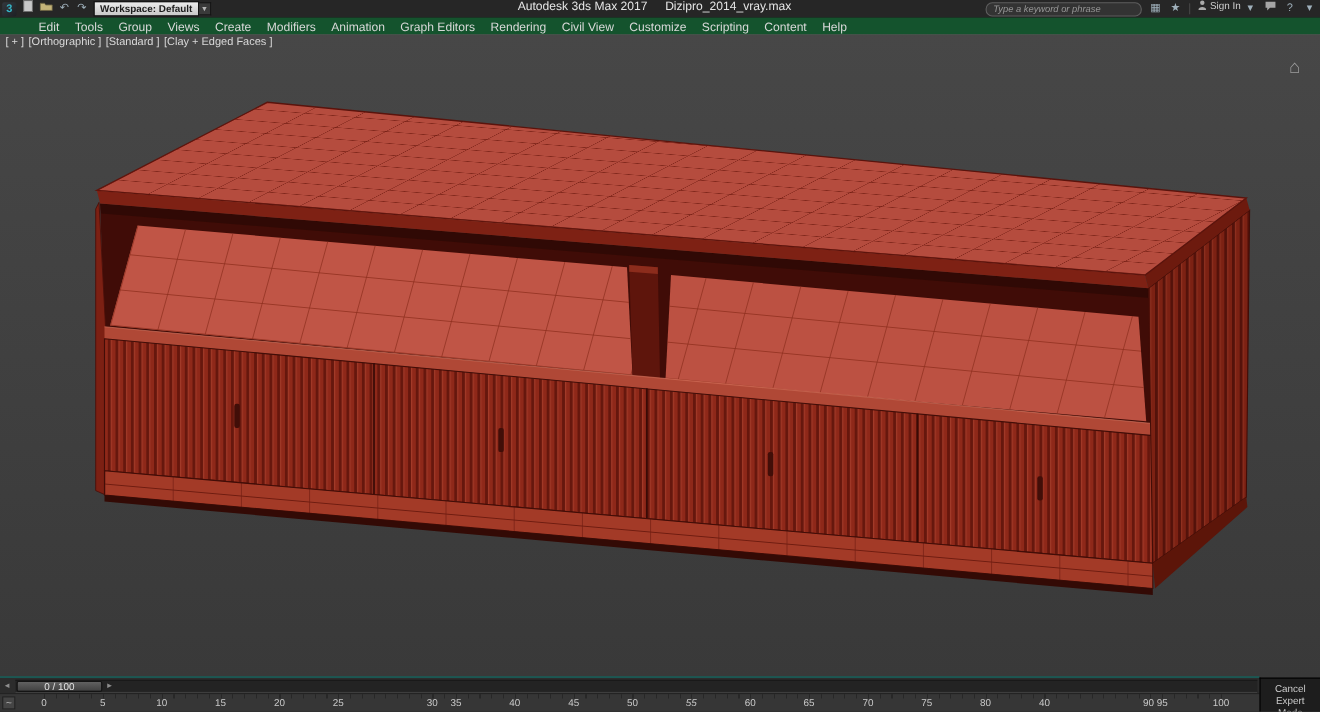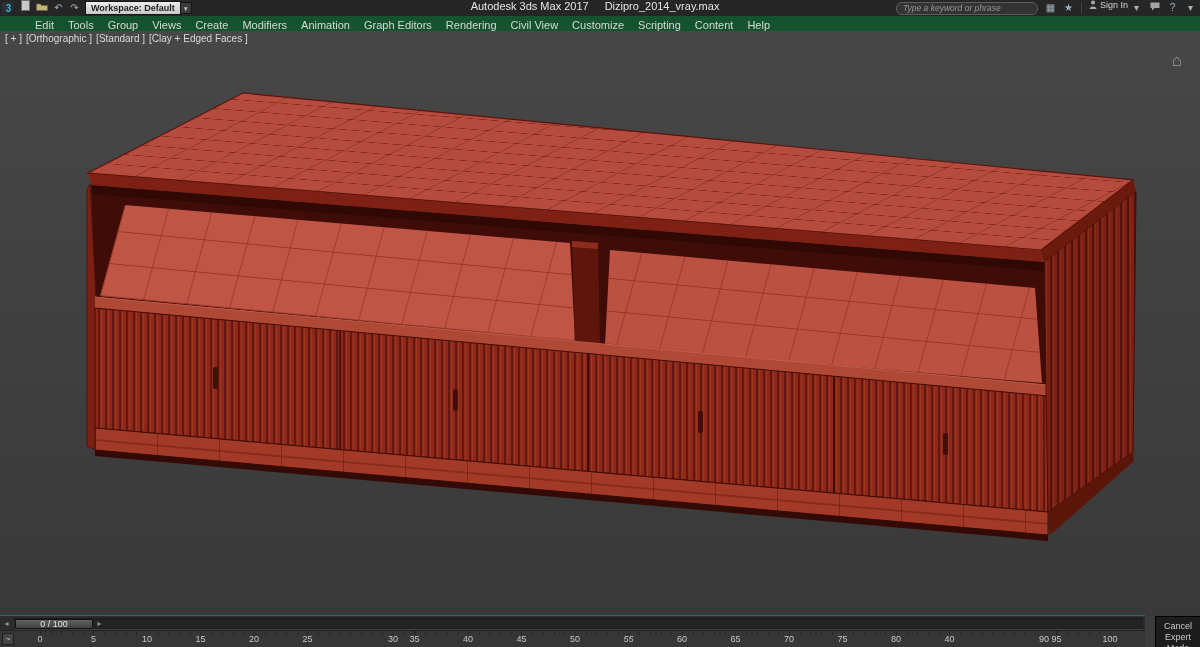--- a/index.html
+++ b/index.html
@@ -65,21 +65,21 @@
   .ruler{position:absolute;left:0;right:55px;bottom:0;height:16px;background:#363636;
          border-top:1px solid #232323;}
   .minor-ticks{position:absolute;left:40px;top:0;width:1072px;height:4px;
          background:repeating-linear-gradient(90deg,#272727 0 1px,transparent 1px 10.7px);}
   .tick{position:absolute;top:3px;transform:translateX(-50%);font-size:9px;color:#c9c9c9;}
   .curve-btn{position:absolute;left:2px;top:2px;width:12px;height:12px;box-sizing:border-box;
          background:#454545;border:1px solid #202020;color:#bdbdbd;font-size:9px;line-height:10px;
          text-align:center;cursor:pointer;}
 
   
-  .expert-btn{position:absolute;right:0;bottom:0;width:45px;height:31px;box-sizing:border-box;
+  .expert-btn{position:absolute;right:0;bottom:0;width:55px;height:31px;box-sizing:border-box;
          background:#1d1d1d;border-left:1px solid #000;border-top:1px solid #000;color:#c9c9c9;
          font-size:9px;line-height:11px;text-align:center;padding-top:4px;cursor:pointer;}
 </style>
 </head>
 <body>
 
 <div class="app">
 
   <div class="titlebar">
     <div class="tb-left">

